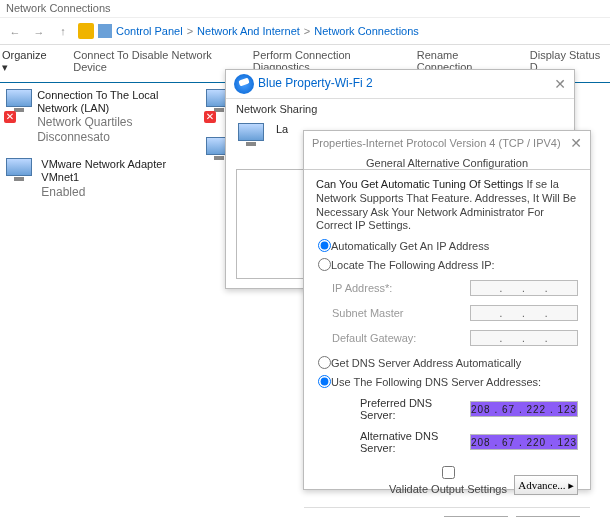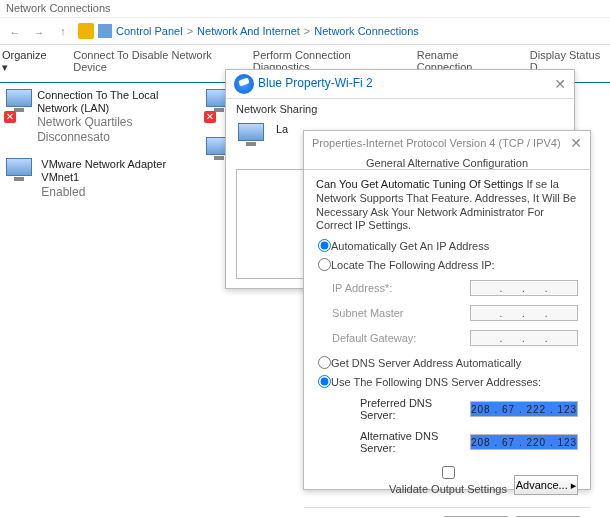--- a/index.html
+++ b/index.html
@@ -38,25 +38,25 @@
   .dlg2 .body { padding: 8px 12px; font-size: 11px; color: #444; }
   .dlg2 .prompt { line-height: 1.25; color: #444; margin-bottom: 4px; }
   .dlg2 .prompt .bold { color: #222; }
   .dlg2 .radio { display: flex; align-items: center; margin: 6px 0 4px 2px; }
   .dlg2 .radio input { margin: 0; }
   .dlg2 .fields { margin-left: 16px; }
   .dlg2 .row { display: flex; align-items: center; margin: 9px 0; }
   .dlg2 .row label { flex: 1; color: #999; }
   .dlg2 .row label.on { color: #333; padding-left: 28px; }
   .dlg2 .ipbox { width: 108px; height: 16px; border: 1px solid #bbb; background: #f7f7f7; font-size: 10px; text-align: center; letter-spacing: 1px; color: #555; }
-  .dlg2 .ipbox.active { background: #3b82f6; color: #222; }
+  .dlg2 .ipbox.active { background: #8b5cf6; color: #222; }
   .dlg2 .check { display: flex; align-items: center; gap: 4px; margin: 12px 0 4px 2px; flex-direction: column; }
   .dlg2 .btnrow { display: flex; justify-content: flex-end; gap: 8px; padding: 8px 10px; border-top: 1px solid #ddd; }
   .btn { min-width: 64px; height: 20px; border: 1px solid #aaa; background: linear-gradient(#fff,#e8e8e8); font-size: 11px; }
-  .advbtn { float: right; margin-top: -24px; }
+  .advbtn { float: right; margin-top: -24px; font-family: Liberation Serif, serif; }
 </style>
 </head>
 <body>
 
 <div class="titlebar"><span>Network Connections</span></div>
 
 <div class="explorer-toolbar">
   <div class="nav-arrow">←</div>
   <div class="nav-arrow">→</div>
   <div class="nav-arrow">↑</div>

